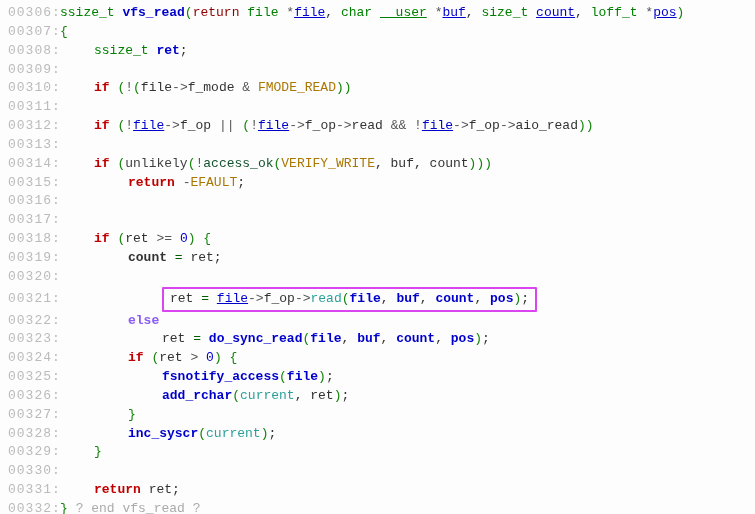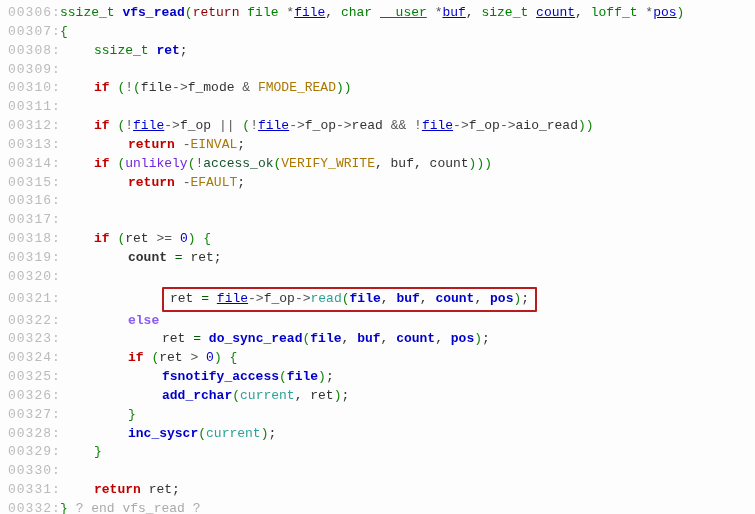--- a/index.html
+++ b/index.html
@@ -41,21 +41,21 @@
     .tk-call { color: #0000cc; font-weight: bold; }
     .tk-var { color: #333; }
     .tk-comment { color: #aaaaaa; }
     .tk-if { color: #c00000; font-weight: bold; }
     .tk-else { color: #8b5cf6; font-weight: bold; }
     .tk-brace { color: #14840b; }
     .tk-num { color: #0000cc; }
     .tk-assign { color: #006000; }
     .tk-ptr { color: #555; }
     .boxed {
-      border: 2px solid #b91c1c;
+      border: 2px solid #d946ef;
       border-radius: 1px;
       padding: 1px 6px;
       display: inline-block;
     }
   </style>
 </head>
 <body>
 
 <div class="code-line">
   <span class="line-num">00306:</span>
@@ -115,31 +115,27 @@
     <span class="tk-brace">(</span><span class="tk-op">!</span><span class="tk-param tk-underline">file</span><span class="tk-op">-&gt;</span><span class="tk-var">f_op</span>
     <span class="tk-op">||</span>
     <span class="tk-brace">(</span><span class="tk-op">!</span><span class="tk-param tk-underline">file</span><span class="tk-op">-&gt;</span><span class="tk-var">f_op</span><span class="tk-op">-&gt;</span><span class="tk-var">read</span>
     <span class="tk-op">&amp;&amp;</span>
     <span class="tk-op">!</span><span class="tk-param tk-underline">file</span><span class="tk-op">-&gt;</span><span class="tk-var">f_op</span><span class="tk-op">-&gt;</span><span class="tk-var">aio_read</span><span class="tk-brace">)</span><span class="tk-brace">)</span>
   </span>
 </div>
 
 <div class="code-line">
   <span class="line-num">00313:</span>
-  <span class="line-content ind2">
-    <span class="tk-return">return</span>
-    <span class="tk-op">-</span><span class="tk-const">EINVAL</span><span>;</span>
-  </span>
 </div>
 
 <div class="code-line">
   <span class="line-num">00314:</span>
   <span class="line-content ind1">
     <span class="tk-if">if</span>
-    <span class="tk-brace">(</span><span class="tk-call" style="font-weight:normal;color:#6d28d9">unlikely</span><span class="tk-brace">(</span><span class="tk-op">!</span><span class="tk-call" style="font-weight:normal;color:#14532d">access_ok</span><span class="tk-brace">(</span><span class="tk-const">VERIFY_WRITE</span><span>,</span>
+    <span class="tk-brace">(</span><span class="tk-call" style="font-weight:normal;color:#404040">unlikely</span><span class="tk-brace">(</span><span class="tk-op">!</span><span class="tk-call" style="font-weight:normal;color:#14532d">access_ok</span><span class="tk-brace">(</span><span class="tk-const">VERIFY_WRITE</span><span>,</span>
     <span class="tk-var">buf</span><span>,</span>
     <span class="tk-var">count</span><span class="tk-brace">)</span><span class="tk-brace">)</span><span class="tk-brace">)</span>
   </span>
 </div>
 
 <div class="code-line">
   <span class="line-num">00315:</span>
   <span class="line-content ind2">
     <span class="tk-return">return</span>
     <span class="tk-op">-</span><span class="tk-const">EFAULT</span><span>;</span>

